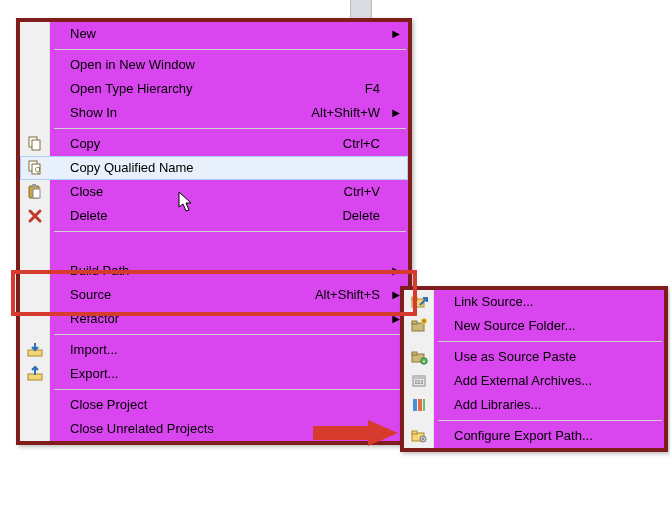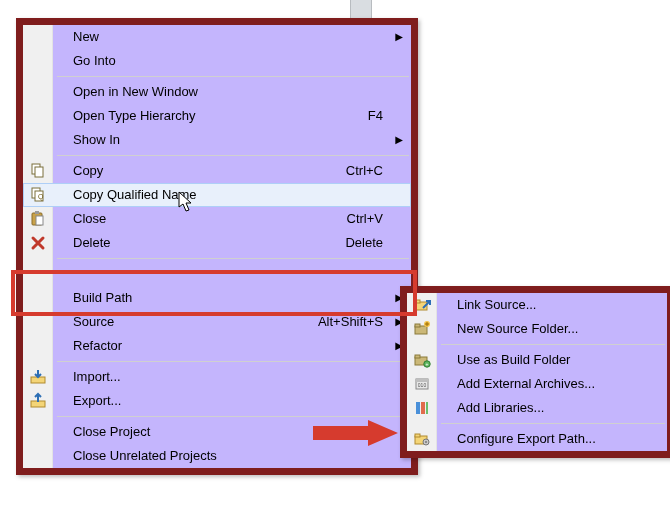--- a/index.html
+++ b/index.html
@@ -1,21 +1,21 @@
 <!DOCTYPE html>
 <html><head>
 <meta charset="utf-8">
 <style>
   html,body{margin:0;padding:0;background:#fff;font-family:"Segoe UI",Tahoma,Arial,sans-serif;font-size:13px;color:#000;}
   #stage{position:relative;width:670px;height:508px;overflow:hidden;}
   .bg-line{position:absolute;left:-20px;top:22px;padding:0 6px;font-size:12px;color:#303030;}
   
   .grey-strip{position:absolute;left:350px;top:0;width:20px;height:18px;background:#d9dde1;border-left:1px solid #b8bcc0;border-right:1px solid #b8bcc0;}
   
-  .menu{position:absolute;background:#c4b5fd;border:7px solid #7f1d1d;box-shadow:2px 2px 4px rgba(0,0,0,.25);font-size:13px;}
+  .menu{position:absolute;background:#d946ef;border:4px solid #7f1d1d;box-shadow:2px 2px 4px rgba(0,0,0,.25);font-size:13px;}
   #menu-main{left:16px;top:18px;width:388px;}
   #menu-sub{left:400px;top:286px;width:260px;}
   .menu .iconcol{position:absolute;left:0;top:0;bottom:0;width:30px;background:#f0f0f0;}
   .menu-items{position:relative;}
   .row{position:relative;height:24px;line-height:24px;padding-left:50px;padding-right:20px;white-space:nowrap;}
   .row[data-interactable="true"]{cursor:default;}
   .row.hover{background:#e8f0fb;border:1px solid #aecff7;height:22px;line-height:22px;padding-left:49px;padding-right:11px;}
   .row .lbl{display:inline-block;}
   .row .sc{position:absolute;right:28px;top:0;color:#000;}
   .row .arrow{position:absolute;right:8px;top:0;color:#000;font-size:10px;line-height:24px;}
@@ -41,34 +41,32 @@
 <div class="bg-line" data-interactable="false"></div>
 
 <div class="menu" id="menu-main" data-interactable="false">
   <div class="iconcol" data-interactable="false"></div>
   <div class="menu-items" data-interactable="false">
 
     <div class="row" data-interactable="true">
       <span class="lbl" data-interactable="false">New</span>
       <span class="arrow" data-interactable="false">▶</span>
     </div>
-    <div class="row" data-interactable="true">
-      <span class="lbl" data-interactable="false">Go Into</span>
-    </div>
     <div class="sep" data-interactable="false"></div>
 
     <div class="row" data-interactable="true">
       <span class="lbl" data-interactable="false">Open in New Window</span>
     </div>
     <div class="row" data-interactable="true">
       <span class="lbl" data-interactable="false">Open Type Hierarchy</span>
       <span class="sc" data-interactable="false">F4</span>
     </div>
     <div class="row" data-interactable="true">
       <span class="lbl" data-interactable="false">Show In</span>
+      <span class="sc" data-interactable="false">Alt+Shift+W</span>
       <span class="arrow" data-interactable="false">▶</span>
     </div>
     <div class="sep" data-interactable="false"></div>
 
     <div class="row" data-interactable="true">
       <span class="ic" data-interactable="false">
         <svg class="icon" viewBox="0 0 18 18">
               <rect x="3" y="2" width="8" height="10" fill="#fff" stroke="#7a6f3a"></rect>
               <rect x="6" y="5" width="8" height="10" fill="#fff" stroke="#7a6f3a"></rect>
             </svg>
@@ -187,21 +185,21 @@
 
     <div class="row" data-interactable="true">
       <span class="ic" data-interactable="false">
         <svg class="icon" viewBox="0 0 18 18">
               <rect x="2" y="6" width="12" height="8" fill="#cbb878" stroke="#8a7a3a"></rect>
               <rect x="2" y="4" width="5" height="3" fill="#cbb878" stroke="#8a7a3a"></rect>
               <circle cx="14" cy="13" r="3.2" fill="#5fb65f" stroke="#2e7d32"></circle>
               <text x="14" y="15" font-size="5" text-anchor="middle" fill="#fff">+</text>
             </svg>
       </span>
-      <span class="lbl" data-interactable="false">Use as Build Folder</span>
+      <span class="lbl" data-interactable="false">Use as Source Paste</span>
     </div>
     <div class="row" data-interactable="true">
       <span class="ic" data-interactable="false">
         <svg class="icon" viewBox="0 0 18 18">
               <rect x="3" y="4" width="12" height="10" fill="#e8e8e8" stroke="#888"></rect>
               <rect x="3" y="4" width="12" height="3" fill="#bfbfbf"></rect>
               <text x="9" y="12" font-size="5" text-anchor="middle" fill="#555">010</text>
             </svg>
       </span>
       <span class="lbl" data-interactable="false">Add External Archives...</span>

